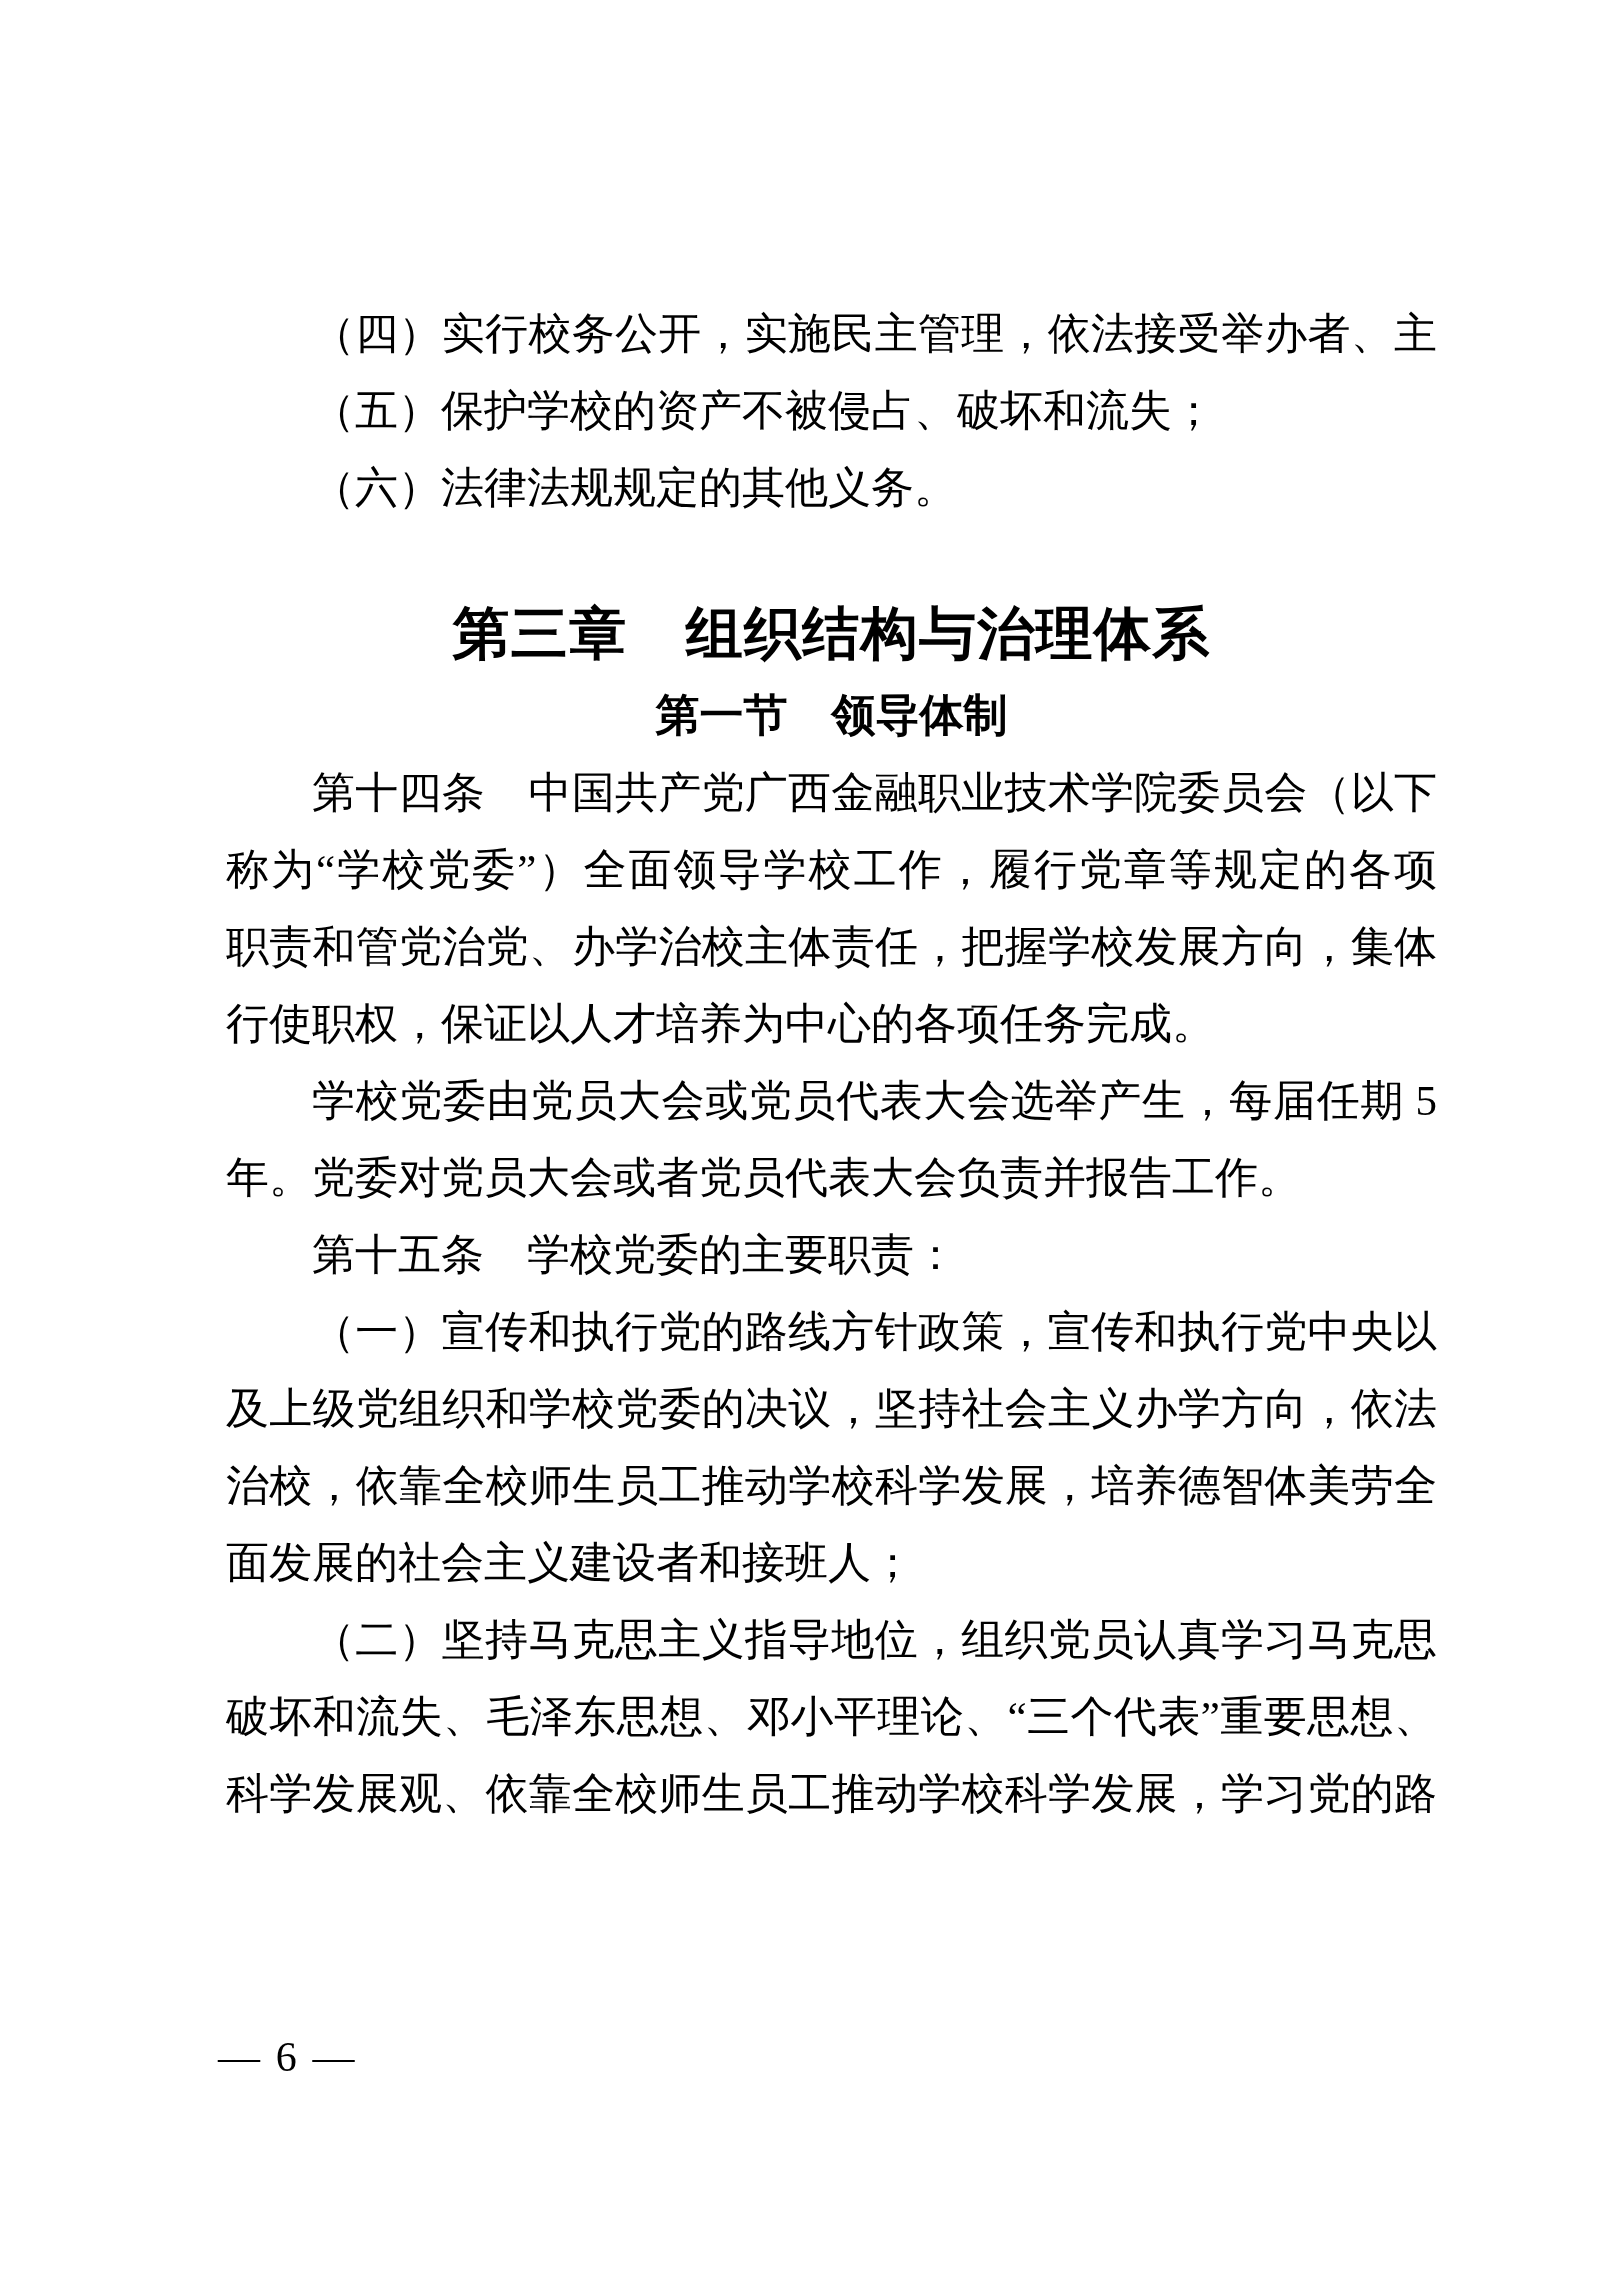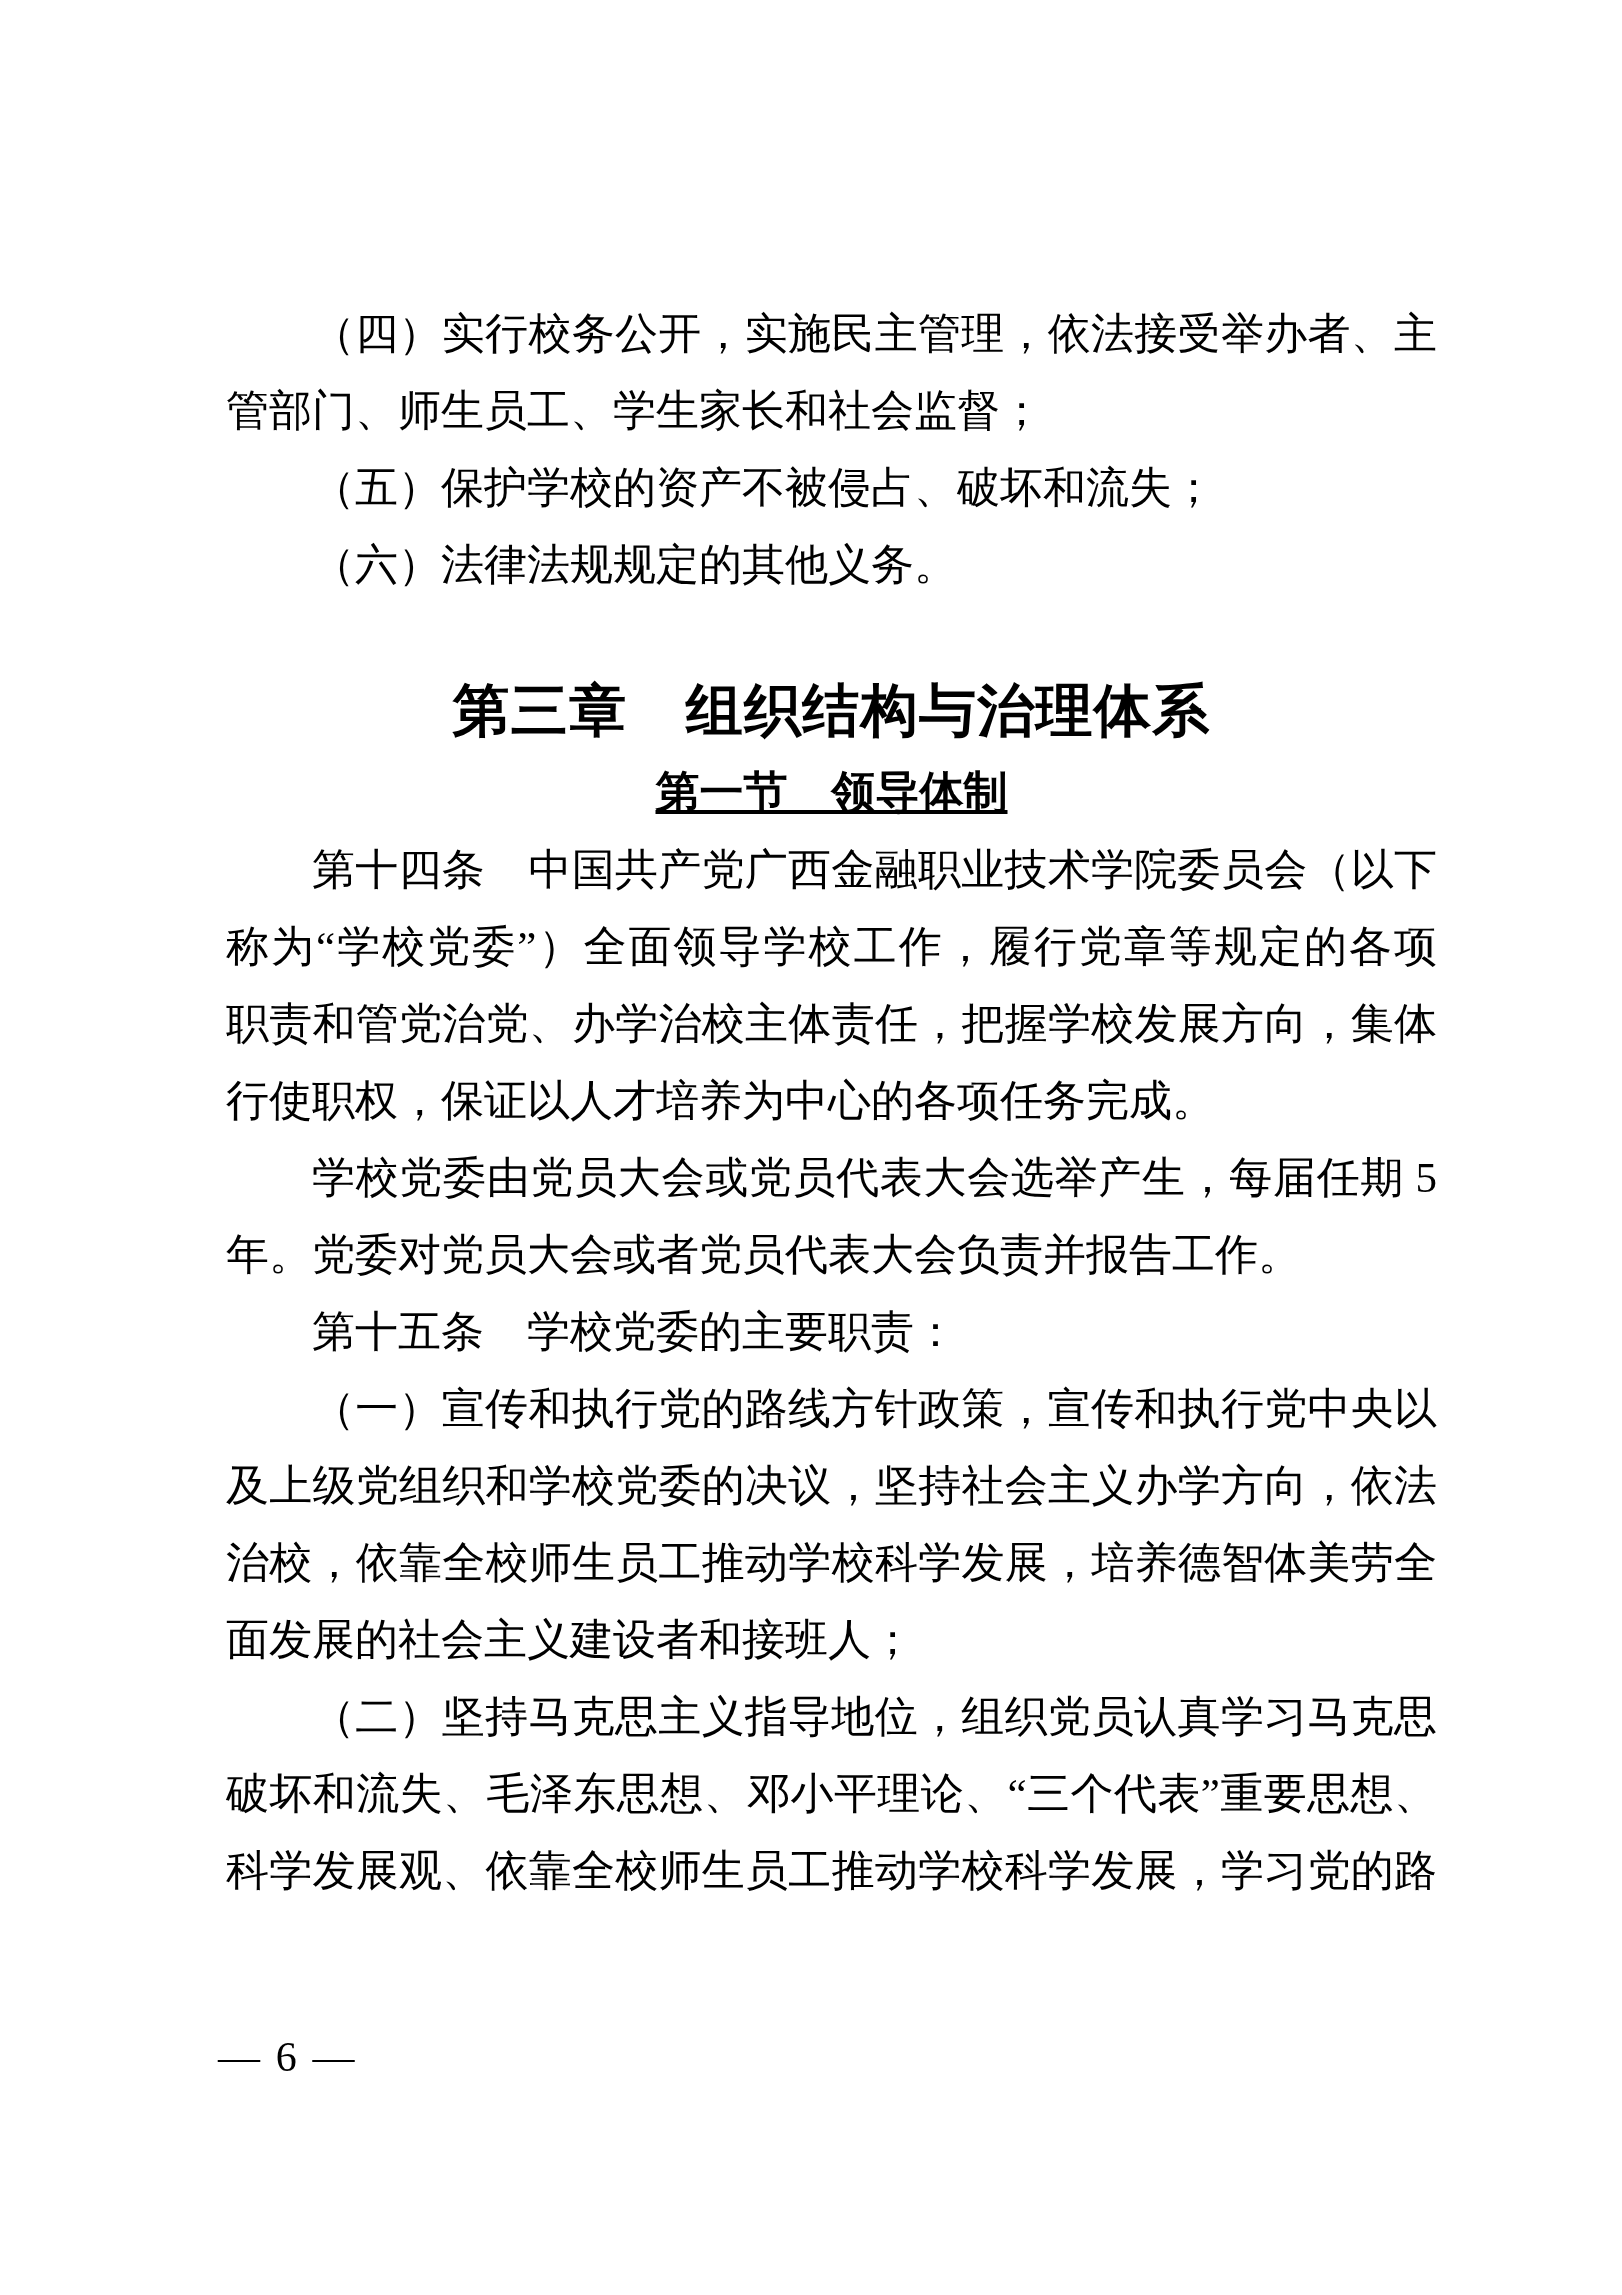--- a/index.html
+++ b/index.html
@@ -44,42 +44,40 @@
     letter-spacing: 1.3px;
   }
   .section {
     margin: 5.2px 0 0 0;
     font-family: "Liberation Serif", "DejaVu Serif", serif;
     font-weight: 700;
     font-size: 44px;
     line-height: 77px;
     text-align: right;
     text-align-last: center;
-    text-decoration: underline;
   }
   .footer {
     position: absolute;
     left: 218px;
     top: 2032px;
     font-family: "Liberation Serif", "DejaVu Serif", serif;
     font-size: 42px;
     line-height: 51px;
     color: #000000;
     letter-spacing: 2.6px;
   }
 </style>
 </head>
 <body>
 
 <div class="page">
   <div class="content">
 
     <div class="para">
       <div class="line full first">（四）实行校务公开，实施民主管理，依法接受举办者、主</div>
-      <div class="line end">管部门、师生员工、学生家长和社会监督；</div>
     </div>
 
     <div class="para">
       <div class="line end first">（五）保护学校的资产不被侵占、破坏和流失；</div>
     </div>
 
     <div class="para">
       <div class="line end first">（六）法律法规规定的其他义务。</div>
     </div>
 

